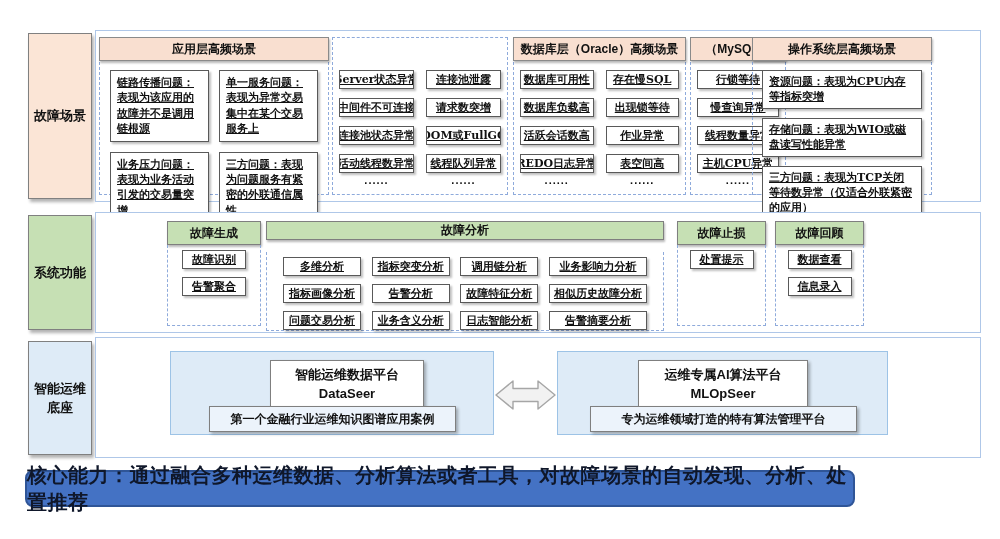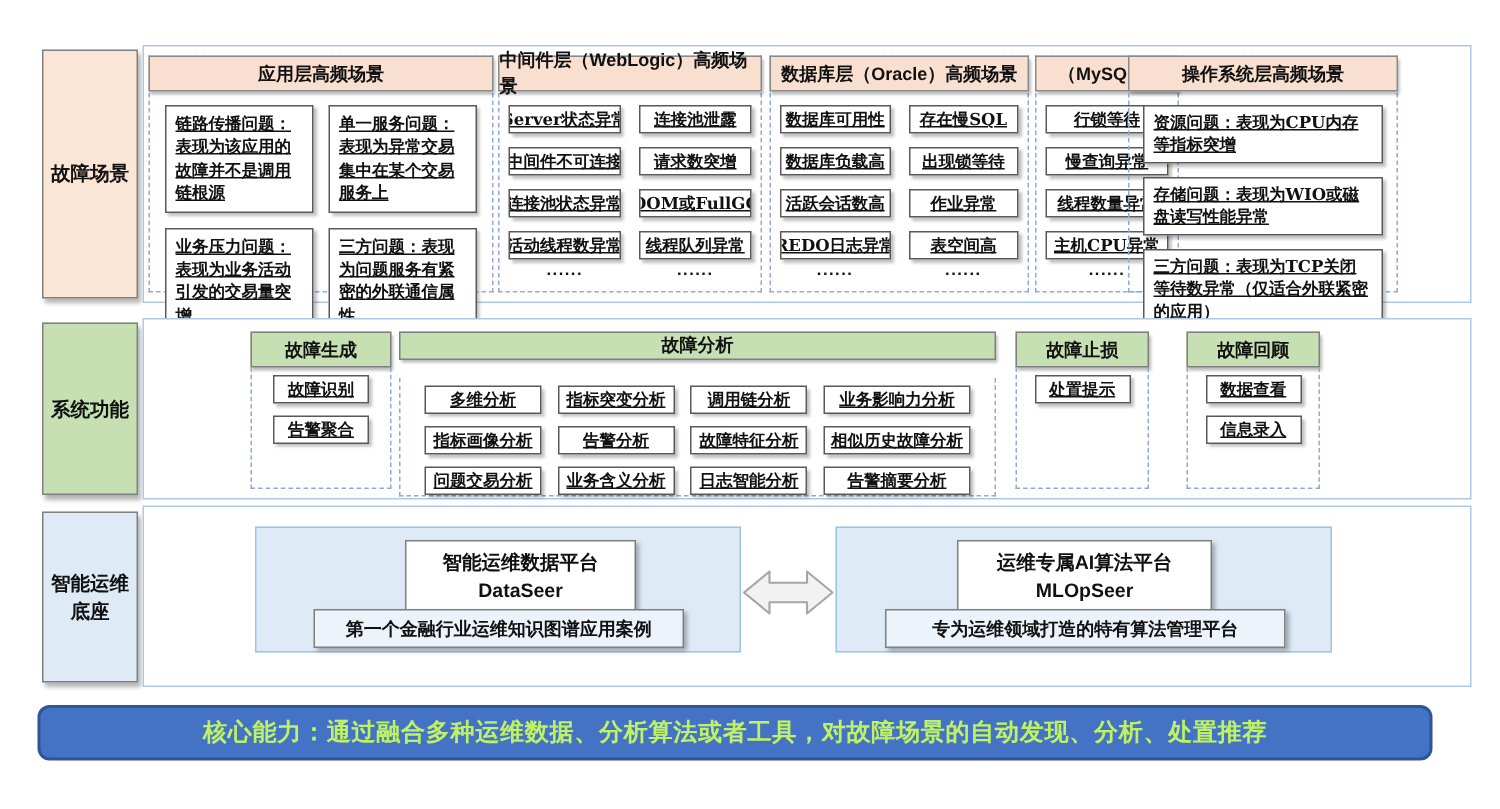--- a/index.html
+++ b/index.html
@@ -39,21 +39,21 @@
   .single-col .mini-box{width:82px;}
   .wide-col{display:flex;flex-direction:column;align-items:center;gap:9px;padding-top:8px;}
   .wide-box{width:160px;font-size:11px;line-height:1.4;padding:3px 6px;text-align:left;
     justify-content:flex-start;font-weight:600;min-height:28px;}
   .dots-row{display:grid;grid-template-columns:1fr 1fr;margin-top:auto;padding-bottom:8px;}
   .dots-row.one{grid-template-columns:1fr;}
   .dots{font-size:11px;font-weight:bold;text-align:center;letter-spacing:1px;}
 
   
   .func-group{position:absolute;top:8px;height:105px;display:flex;flex-direction:column;}
-  .g1{left:71px;width:94px;} .g2{left:170px;width:398px;} .g3{left:581px;width:89px;} .g4{left:695px;width:89px;}
+  .g1{left:71px;width:94px;} .g2{left:170px;width:398px;} .g3{left:581px;width:89px;} .g4{left:679px;width:89px;}
   .func-header{height:24px;background:#C6E0B4;border:1px solid #7F7F7F;box-shadow:1px 2px 2px rgba(0,0,0,.28);
     display:flex;align-items:center;justify-content:center;font-size:12px;font-weight:bold;box-sizing:border-box;}
   .func-body{flex:1;border:1px dashed #8EAADB;border-top:none;display:flex;flex-direction:column;
     align-items:center;gap:8px;padding-top:5px;box-sizing:border-box;}
   .func-body .mini-box{width:64px;}
   .ana-grid{flex-direction:row;flex-wrap:wrap;display:flex;justify-content:space-between;
     padding:5px 16px 0 16px;align-items:flex-start;row-gap:8px;margin-top:12px;}
   .ana-grid .mini-box{width:78px;}
   .ana-grid .mini-box.w4{width:98px;}
 
@@ -65,23 +65,23 @@
     line-height:1.5;box-sizing:border-box;text-align:center;}
   .plat-left .plat-title{left:99px;top:8px;width:154px;height:48px;}
   .plat-right .plat-title{left:80px;top:8px;width:170px;height:48px;}
   .plat-sub{position:absolute;background:#ECF3FB;border:1px solid #7F7F7F;box-shadow:2px 2px 3px rgba(0,0,0,.3);
     display:flex;align-items:center;justify-content:center;font-size:12px;font-weight:bold;box-sizing:border-box;}
   .plat-left .plat-sub{left:38px;top:54px;width:247px;height:26px;}
   .plat-right .plat-sub{left:32px;top:54px;width:267px;height:26px;}
   .dbl-arrow{position:absolute;left:495px;top:378px;width:61px;height:34px;}
 
   
-  .footer-bar{position:absolute;left:25px;top:470px;width:930px;height:37px;background:#4472C4;
+  .footer-bar{position:absolute;left:25px;top:470px;width:830px;height:37px;background:#4472C4;
     border:2px solid #2F5597;border-radius:8px;display:flex;align-items:center;justify-content:center;
-    color:#bef264;font-size:16px;font-weight:bold;box-sizing:border-box;letter-spacing:.5px;}
+    color:#0f172a;font-size:20px;font-weight:bold;box-sizing:border-box;letter-spacing:.5px;}
 </style>
 </head>
 <body>
 
 <div class="canvas">
 
   <div class="side-tab tab-fault">故障场景</div>
   <div class="side-tab tab-func">系统功能</div>
   <div class="side-tab tab-base">智能运维底座</div>
 
@@ -97,21 +97,20 @@
           <div class="box scene-box kai">三方问题：表现为问题服务有紧密的外联通信属性</div>
         </div>
         <div class="dots-row">
           <span class="dots">......</span>
           <span class="dots">......</span>
         </div>
       </div>
     </div>
 
     <div class="fault-col c2">
-      <div class="col-header">中间件层（WebLogic）高频场景</div>
       <div class="col-body">
         <div class="mini-grid">
           <div class="box mini-box kai">Server状态异常</div>
           <div class="box mini-box kai">连接池泄露</div>
           <div class="box mini-box kai">中间件不可连接</div>
           <div class="box mini-box kai">请求数突增</div>
           <div class="box mini-box kai">连接池状态异常</div>
           <div class="box mini-box kai">OOM或FullGC</div>
           <div class="box mini-box kai">活动线程数异常</div>
           <div class="box mini-box kai">线程队列异常</div>

